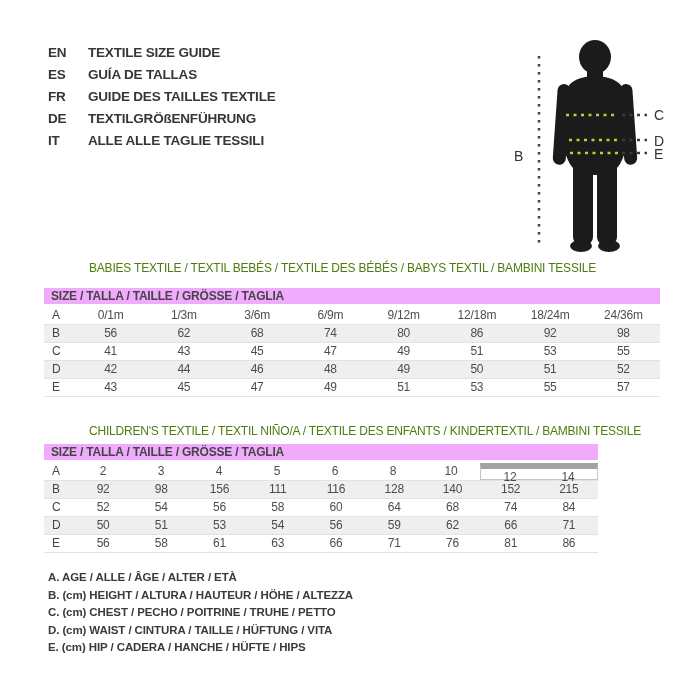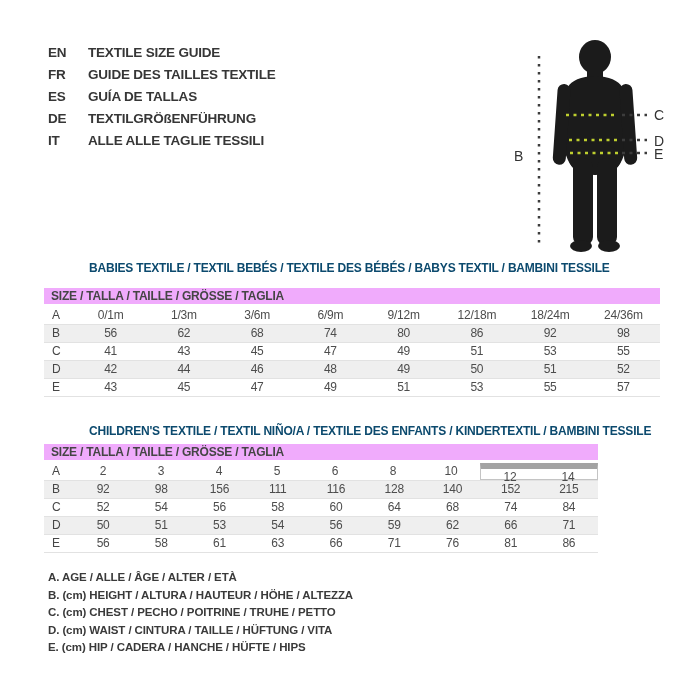--- a/index.html
+++ b/index.html
@@ -9,22 +9,22 @@
   }
   
   .lang-list { position:absolute; left:48px; top:42px; font-size:13.5px; font-weight:bold;
                line-height:22px; letter-spacing:-0.2px; color:#363636; }
   .lang-row { display:flex; }
   .lang-code { width:40px; }
   
   .figure { position:absolute; left:500px; top:20px; width:200px; height:240px; }
   .figure svg text { font-family:"Liberation Sans", sans-serif; font-size:14px; fill:#333333; }
   
-  .table-title { position:absolute; left:49px; font-size:12px; font-weight:bold;
-                 letter-spacing:-0.2px; color:#0c4a6e; white-space:nowrap;padding-left:40px; }
+  .table-title { position:absolute; left:49px; font-size:12px; font-weight:normal;
+                 letter-spacing:-0.2px; color:#4d7c0f; white-space:nowrap;padding-left:40px; }
   #title0 { top:261px; }
   #title1 { top:424px; }
   
   .sizetable { position:absolute; font-size:12px; letter-spacing:-0.2px; }
   #table0 { left:44px; top:288px; width:616px; }
   #table1 { left:44px; top:444px; width:554px; }
   .band { height:16px; line-height:16px; background:#f0abfc; color:#454545;
           font-weight:bold; padding-left:7px; margin-bottom:3px; font-size:12px; }
   .trow { display:flex; height:18px; line-height:17px; box-sizing:border-box;
           border-bottom:1px solid #e2e2e2; }
@@ -42,26 +42,26 @@
 <body>
 
 <div class="canvas">
 
   <div class="lang-list" id="langList">
       <div class="lang-row">
         <span class="lang-code">EN</span>
         <span class="lang-label">TEXTILE SIZE GUIDE</span>
       </div>
       <div class="lang-row">
+        <span class="lang-code">ES</span>
+        <span class="lang-label">GUÍA DE TALLAS</span>
+      </div>
+      <div class="lang-row">
         <span class="lang-code">FR</span>
         <span class="lang-label">GUIDE DES TAILLES TEXTILE</span>
-      </div>
-      <div class="lang-row">
-        <span class="lang-code">ES</span>
-        <span class="lang-label">GUÍA DE TALLAS</span>
       </div>
       <div class="lang-row">
         <span class="lang-code">DE</span>
         <span class="lang-label">TEXTILGRÖßENFÜHRUNG</span>
       </div>
       <div class="lang-row">
         <span class="lang-code">IT</span>
         <span class="lang-label">ALLE ALLE TAGLIE TESSILI</span>
       </div>
     </div>

